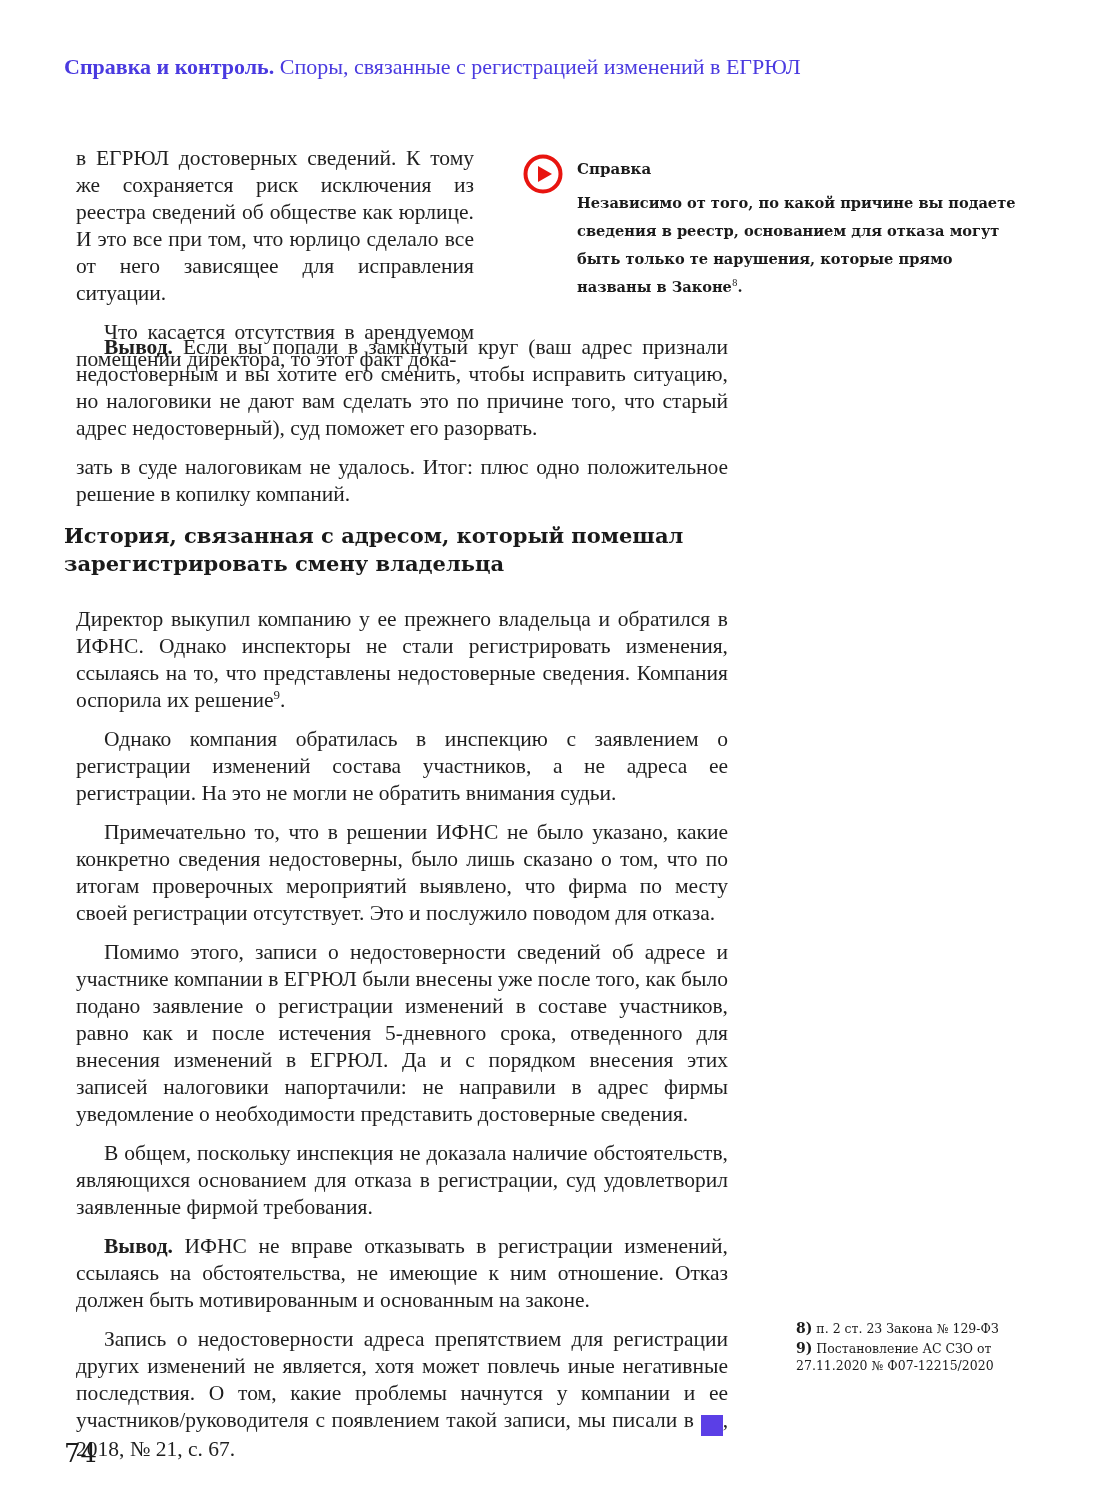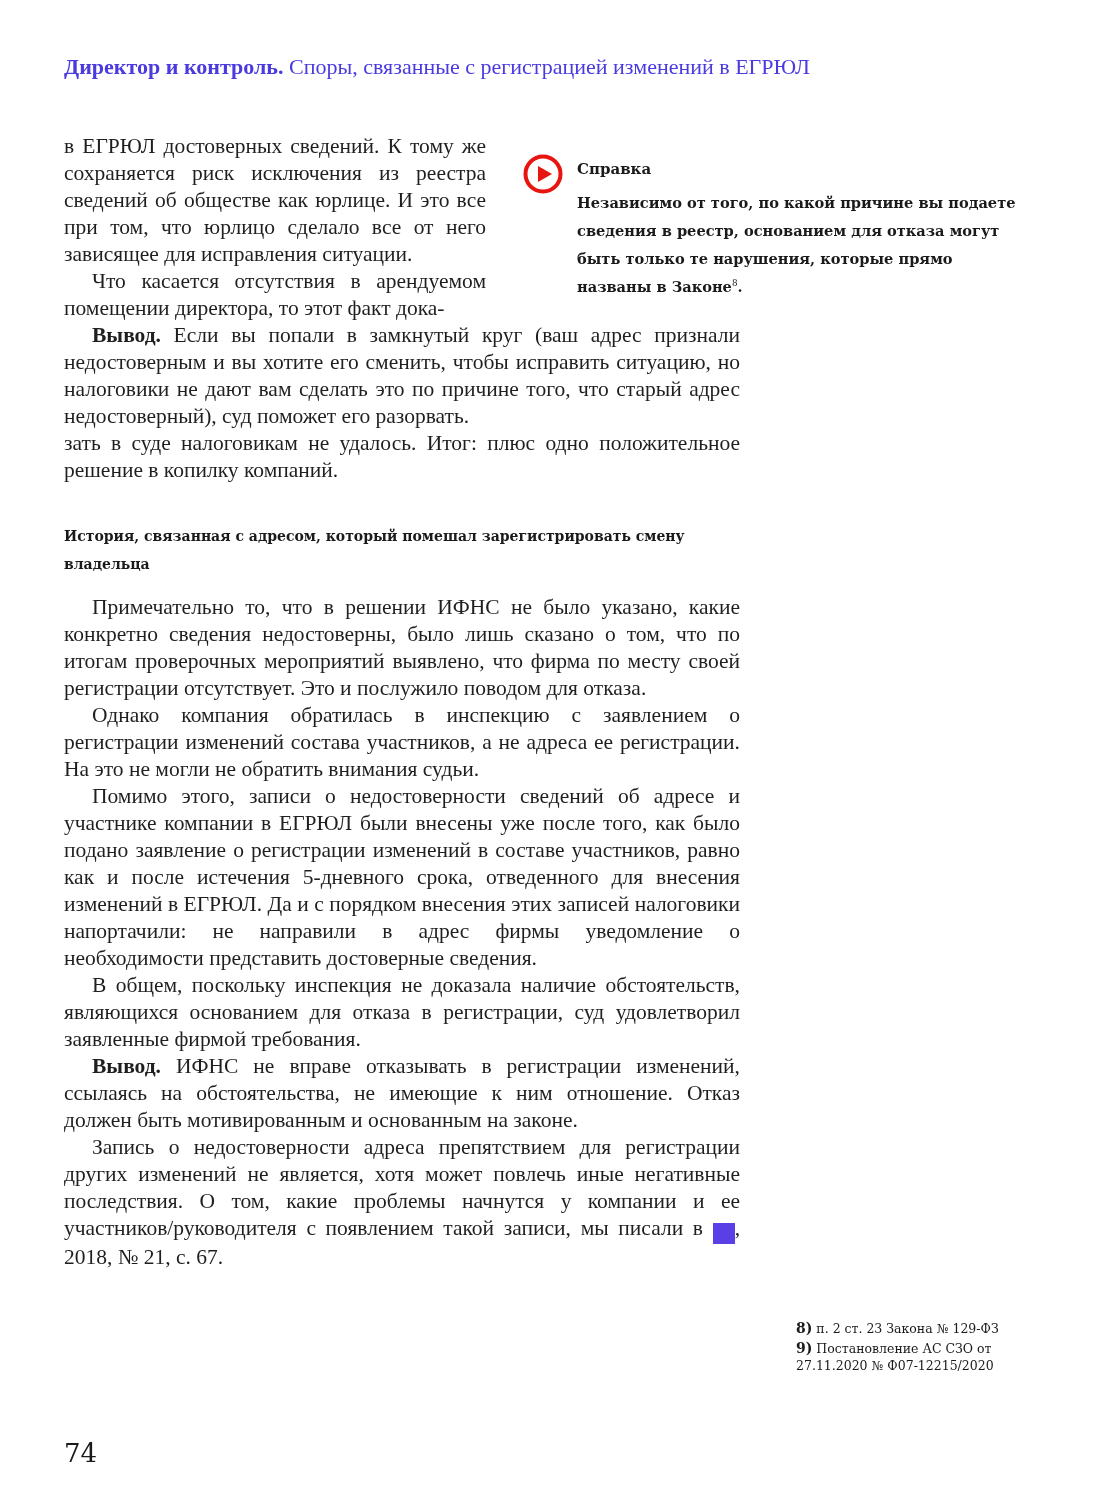--- a/index.html
+++ b/index.html
@@ -27,21 +27,21 @@
     .running-head .rh-bold {
       font-weight: bold;
     }
     .col-text {
       font-family: "Liberation Serif", serif;
       font-size: 21.5px;
       line-height: 27px;
       color: #1f1f1f;
     }
     .p {
-      margin: 0;
+      margin: 12px;
       text-align: justify;
       text-align-last: left;
     }
     .indent { text-indent: 28px; }
     .block-top {
       position: absolute;
       left: 64px;
       top: 133px;
       width: 422px;
     }
@@ -89,21 +89,21 @@
       vertical-align: super;
       font-weight: normal;
     }
     .section-title {
       position: absolute;
       left: 64px;
       top: 522px;
       width: 700px;
       font-family: "DejaVu Serif", serif;
       font-weight: bold;
-      font-size: 14px;
+      font-size: 21px;
       line-height: 28px;
       color: #1a1a1a;
       margin: 0;
     }
     .label-bold {
       font-weight: bold;
     }
     .gk-logo {
       display: inline-block;
       width: 22px;
@@ -136,21 +136,21 @@
       top: 1438px;
       font-family: "DejaVu Serif", serif;
       font-size: 26px;
       color: #1a1a1a;
     }
   </style>
 </head>
 <body>
 
 <div class="running-head">
-  <span class="rh-bold">Директор и контроль.</span>
+  <span class="rh-bold">Справка и контроль.</span>
   <span>Споры, связанные с регистрацией изменений в ЕГРЮЛ</span>
 </div>
 
 <div class="block-top col-text">
   <p class="p">в ЕГРЮЛ достоверных сведений. К тому же сохраняется риск исключения из реестра сведений об обществе как юрлице. И это все при том, что юрлицо сделало все от него зависящее для исправления ситуации.</p>
   <p class="p indent">Что касается отсутствия в арендуемом помещении директора, то этот факт дока-</p>
 </div>
 
 <div class="sidebar-note">
   <svg class="note-icon" viewBox="0 0 42 42">
@@ -162,22 +162,23 @@
 </div>
 
 <div class="block-full col-text" style="top:322px;">
   <p class="p indent"><span class="label-bold">Вывод.</span><span> Если вы попали в замкнутый круг (ваш адрес признали недостоверным и вы хотите его сменить, чтобы исправить ситуацию, но налоговики не дают вам сделать это по причине того, что старый адрес недостоверный), суд поможет его разорвать.</span></p>
   <p class="p">зать в суде налоговикам не удалось. Итог: плюс одно положительное решение в копилку компаний.</p>
 </div>
 
 <h2 class="section-title">История, связанная с адресом, который помешал зарегистрировать смену владельца</h2>
 
 <div class="block-full col-text" style="top:594px;">
+  <p class="p"><span>Директор выкупил компанию у ее прежнего владельца и обратился в ИФНС. Однако инспекторы не стали регистрировать изменения, ссылаясь на то, что представлены недостоверные сведения. Компания оспорила их решение</span><sup>9</sup><span>.</span></p>
+  <p class="p indent">Однако компания обратилась в инспекцию с заявлением о регистрации изменений состава участников, а не адреса ее регистрации. На это не могли не обратить внимания судьи.</p>
   <p class="p indent">Примечательно то, что в решении ИФНС не было указано, какие конкретно сведения недостоверны, было лишь сказано о том, что по итогам проверочных мероприятий выявлено, что фирма по месту своей регистрации отсутствует. Это и послужило поводом для отказа.</p>
-  <p class="p indent">Однако компания обратилась в инспекцию с заявлением о регистрации изменений состава участников, а не адреса ее регистрации. На это не могли не обратить внимания судьи.</p>
   <p class="p indent">Помимо этого, записи о недостоверности сведений об адресе и участнике компании в ЕГРЮЛ были внесены уже после того, как было подано заявление о регистрации изменений в составе участников, равно как и после истечения 5-дневного срока, отведенного для внесения изменений в ЕГРЮЛ. Да и с порядком внесения этих записей налоговики напортачили: не направили в адрес фирмы уведомление о необходимости представить достоверные сведения.</p>
   <p class="p indent">В общем, поскольку инспекция не доказала наличие обстоятельств, являющихся основанием для отказа в регистрации, суд удовлетворил заявленные фирмой требования.</p>
   <p class="p indent"><span class="label-bold">Вывод.</span><span> ИФНС не вправе отказывать в регистрации изменений, ссылаясь на обстоятельства, не имеющие к ним отношение. Отказ должен быть мотивированным и основанным на законе.</span></p>
   <p class="p indent"><span>Запись о недостоверности адреса препятствием для регистрации других изменений не является, хотя может повлечь иные негативные последствия. О том, какие проблемы начнутся у компании и ее участников/руководителя с появлением такой записи, мы писали в </span><span class="gk-logo">Гк</span><span>, 2018, № 21, с. 67.</span></p>
 </div>
 
 <div class="footnotes">
   <p class="footnote"><span class="fn-num">8)</span><span> п. 2 ст. 23 Закона № 129-ФЗ</span></p>
   <p class="footnote"><span class="fn-num">9)</span><span> Постановление АС СЗО от 27.11.2020 № Ф07-12215/2020</span></p>
 </div>

